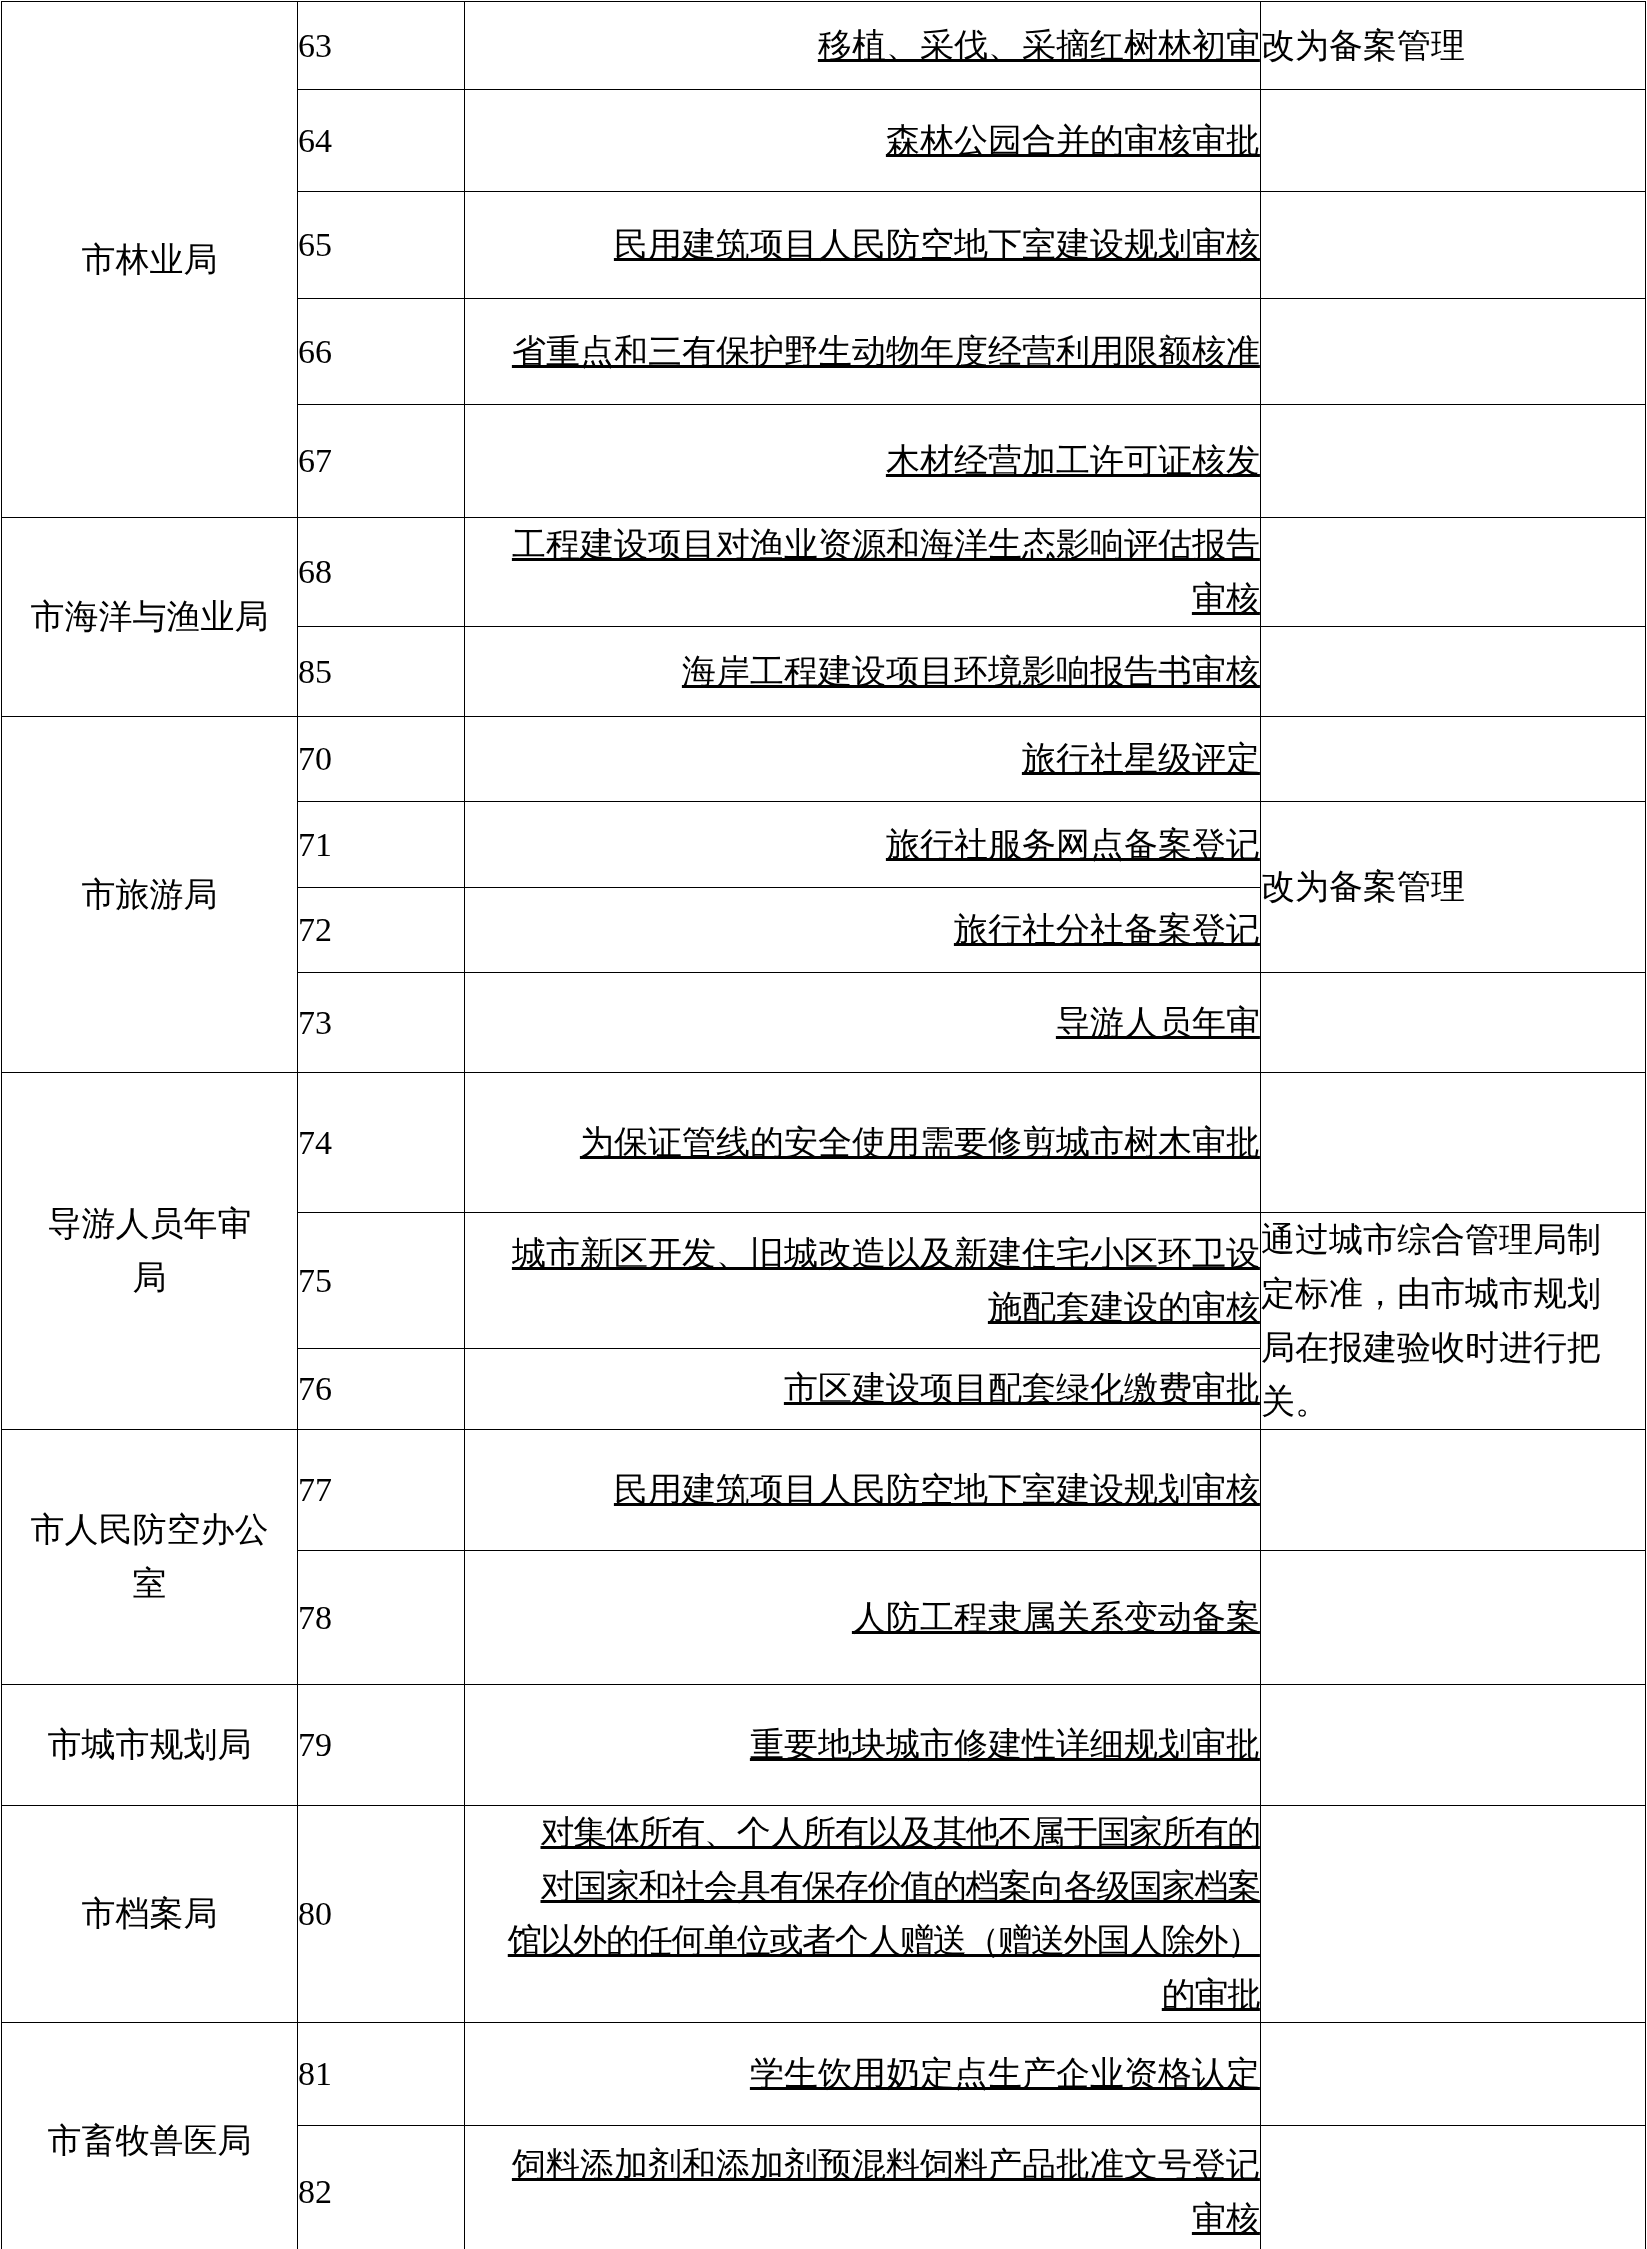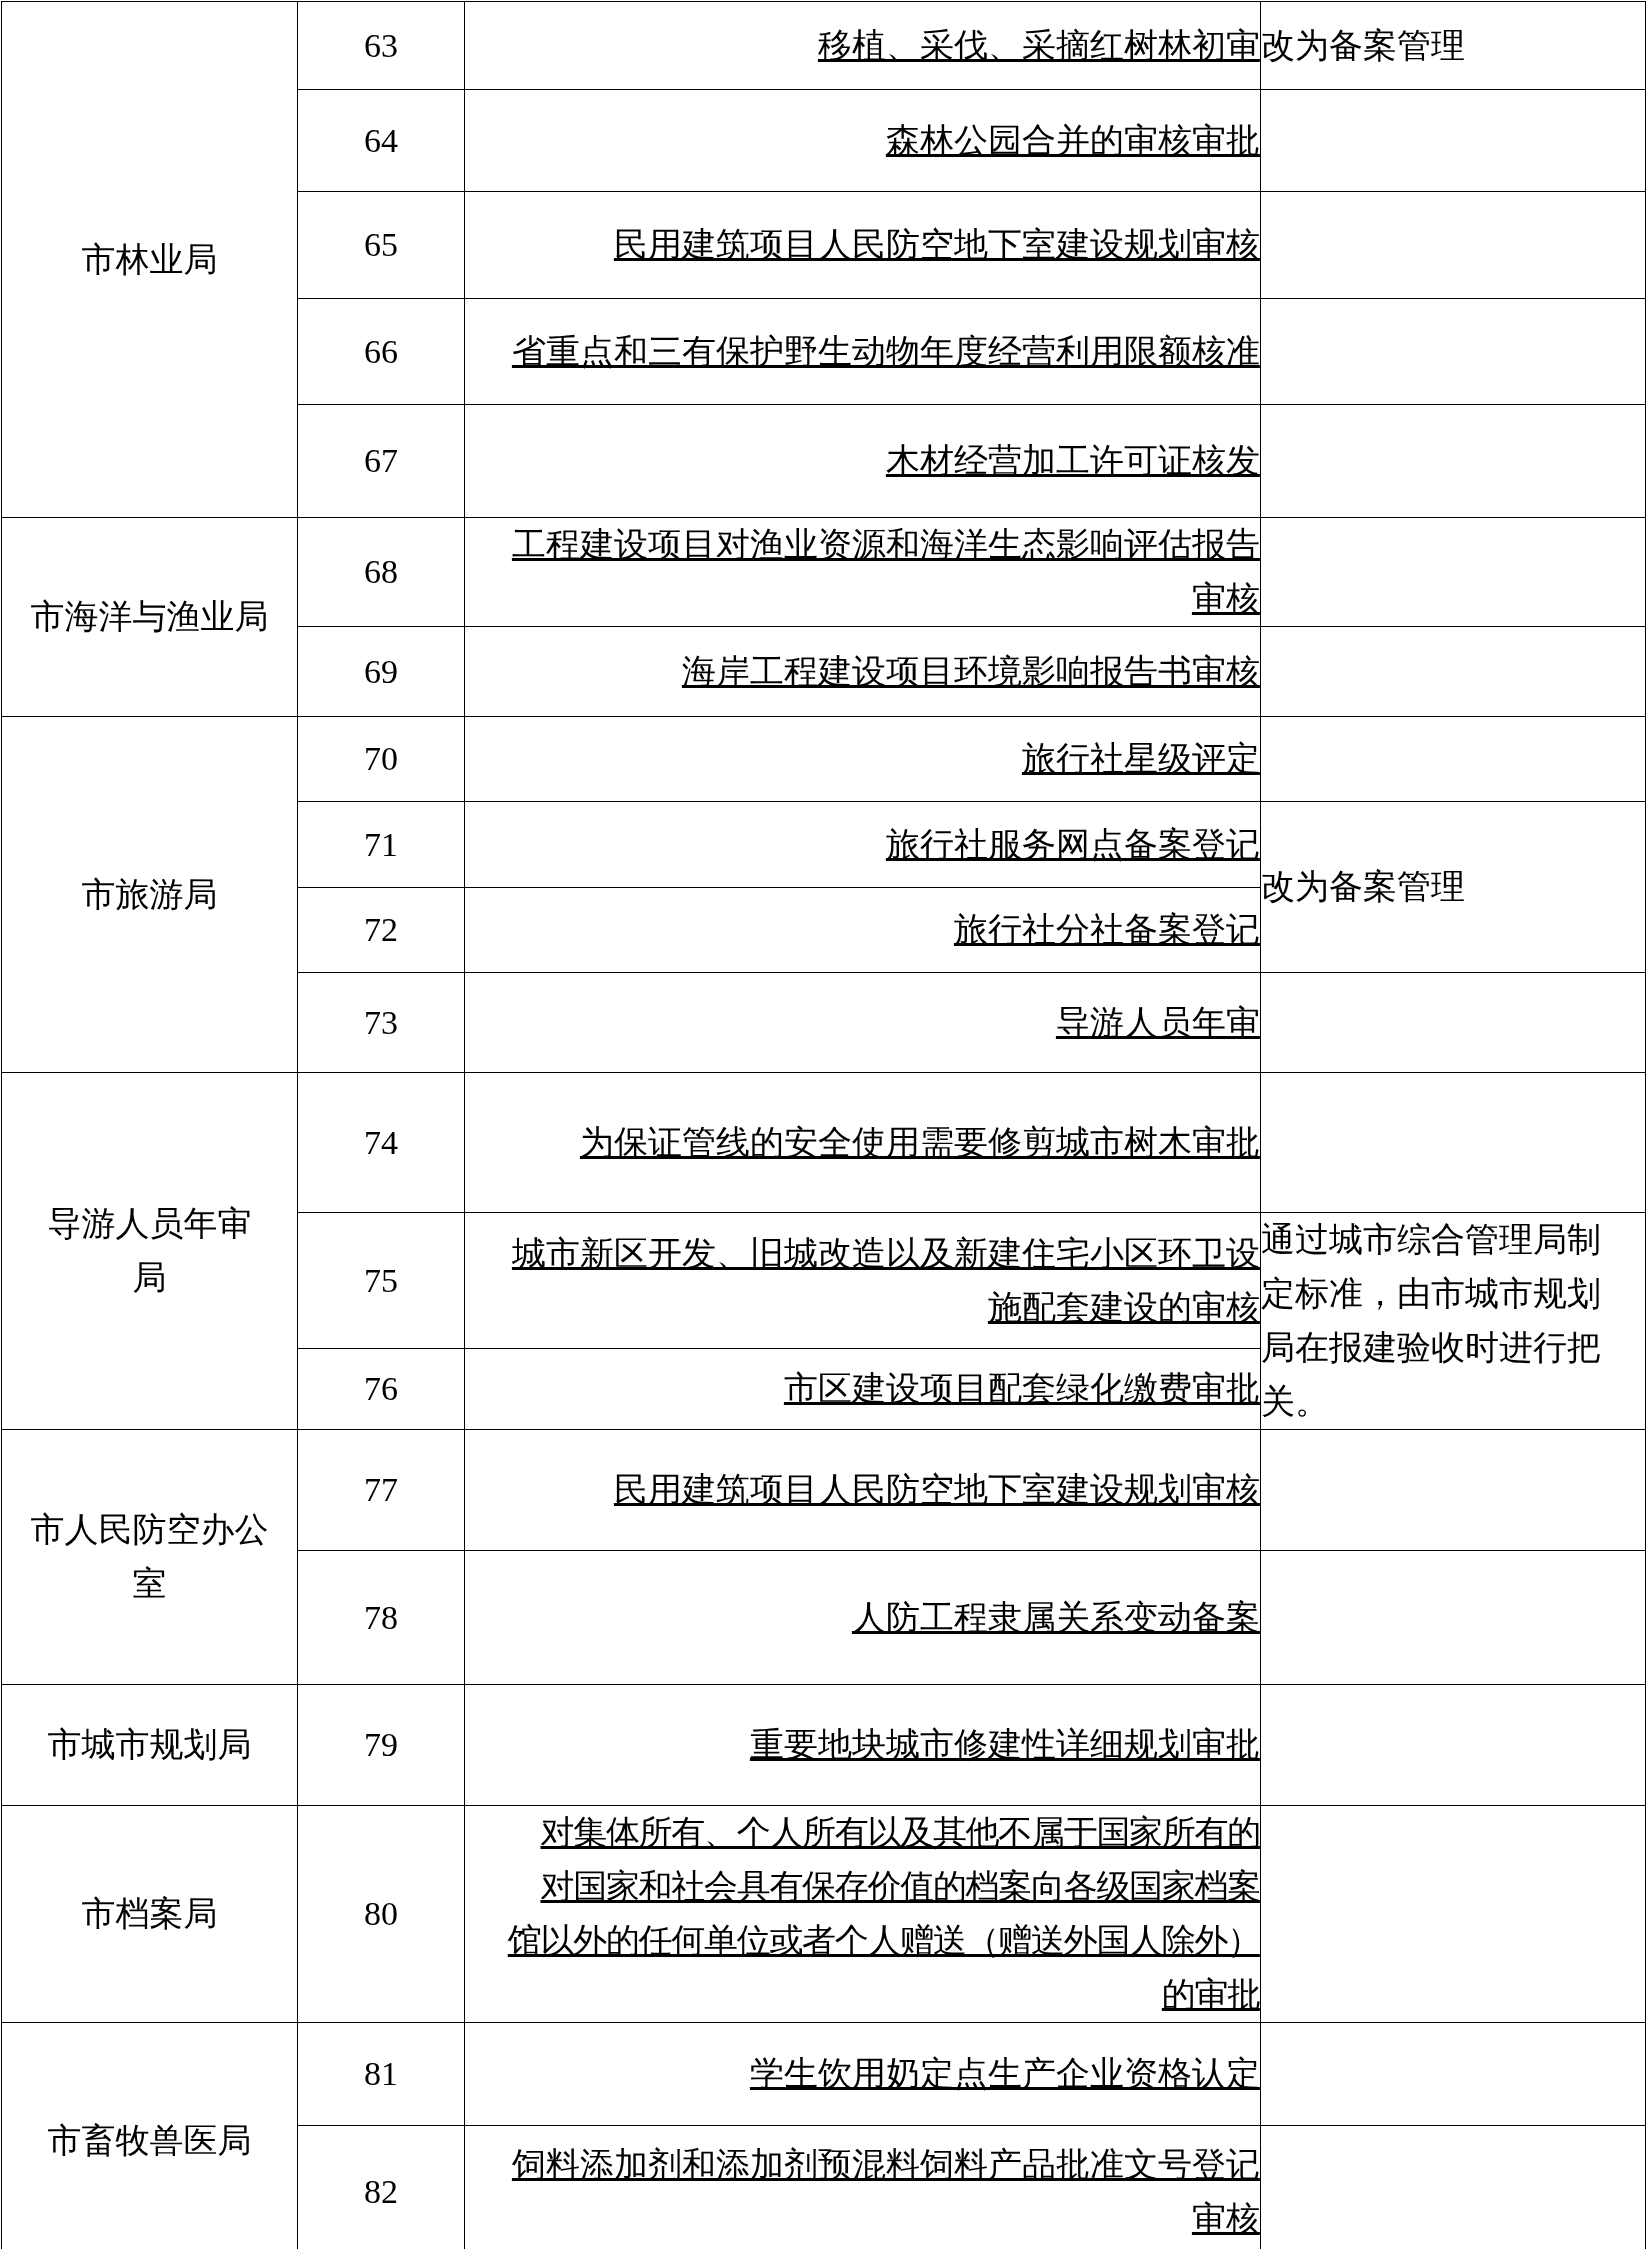--- a/index.html
+++ b/index.html
@@ -33,21 +33,20 @@
       font-size: 34px;
       line-height: 54px;
       overflow: hidden;
     }
     td.dept {
       text-align: center;
       white-space: pre-line;
       padding: 0 9px;
     }
     td.no {
-      text-align: center;
     }
     td.item {
       text-align: right;
       white-space: pre;
       padding-left: 20px;
       padding-right: 9px;
       text-decoration: underline;
     }
     td.item.tight {
       letter-spacing: -1.3px;
@@ -99,21 +98,21 @@
     </tr>
 
     <tr style="height:109px">
       <td class="dept" rowspan="2">市海洋与渔业局</td>
       <td class="no">68</td>
       <td class="item">工程建设项目对渔业资源和海洋生态影响评估报告
 审核</td>
       <td class="remark"></td>
     </tr>
     <tr style="height:90px">
-      <td class="no">69</td>
+      <td class="no">85</td>
       <td class="item">海岸工程建设项目环境影响报告书审核</td>
       <td class="remark"></td>
     </tr>
 
     <tr style="height:85px">
       <td class="dept" rowspan="4">市旅游局</td>
       <td class="no">70</td>
       <td class="item">旅行社星级评定</td>
       <td class="remark"></td>
     </tr>

